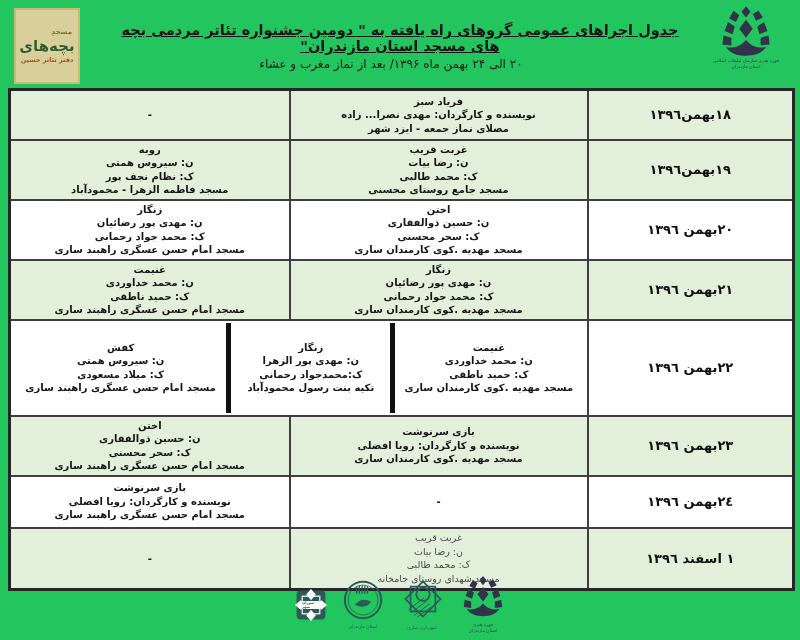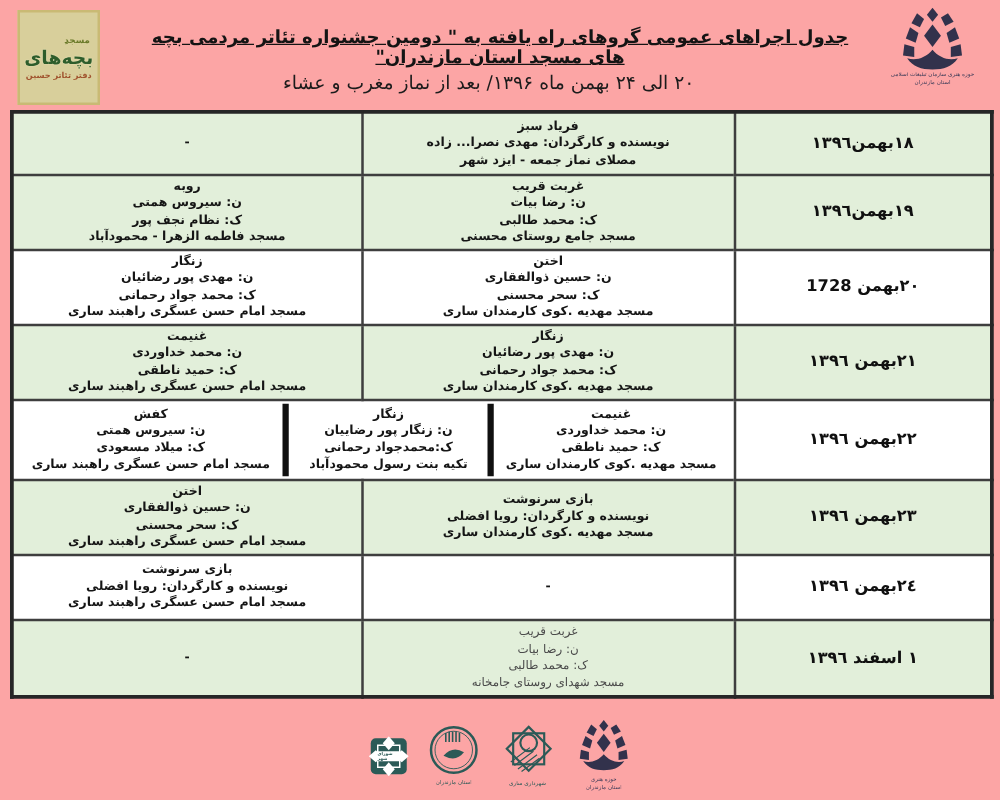--- a/index.html
+++ b/index.html
@@ -1,23 +1,23 @@
 <!DOCTYPE html>
 <html lang="fa" dir="rtl"><head>
 <meta charset="utf-8">
 <style>
   html,body{margin:0;padding:0;}
   body{font-family:"DejaVu Sans", sans-serif;}
-  .sheet{position:relative;width:800px;height:640px;background:#fca5a5;overflow:hidden;direction:rtl;}
+  .sheet{position:relative;width:800px;height:640px;background:#22c55e;overflow:hidden;direction:rtl;}
 
   
   .hdr-title{position:absolute;top:22px;right:110px;left:110px;text-align:center;
     font-size:14.5px;font-weight:bold;color:#141414;letter-spacing:-.2px;text-decoration:underline;}
   .hdr-sub{position:absolute;top:57px;right:110px;left:92px;text-align:center;
-    font-size:15px;color:#1b1b1b;}
+    font-size:12px;color:#1b1b1b;}
 
   .logo-left{position:absolute;left:14px;top:8px;width:66px;height:76px;
     background:#d8cf9b;border:2px solid #c9ba74;box-sizing:border-box;
     display:flex;flex-direction:column;align-items:center;justify-content:center;text-align:center;}
   .logo-left .w-top{font-size:7px;color:#6b7a2a;font-weight:bold;align-self:flex-start;margin-right:6px;}
   .logo-left .w-main{font-size:15px;font-weight:bold;color:#2e5d2b;text-shadow:0 0 1px #f4efce;margin:1px 0;}
   .logo-left .w-bottom{font-size:6.5px;color:#a0522d;font-weight:bold;}
 
   .logo-right{position:absolute;right:14px;top:6px;width:80px;text-align:center;color:#32324c;}
   .logo-right svg{display:block;margin:0 auto;}
@@ -34,21 +34,21 @@
   .g{background:#e2efda;}
   .w{background:#ffffff;}
   .date{font-weight:bold;font-size:13px;color:#101010;margin-left:28px;}
   .ln{font-size:10px;font-weight:bold;color:#151515;line-height:13.5px;white-space:nowrap;overflow:hidden;}
   .light .ln{font-weight:normal;color:#4a4a4a;font-size:9.5px;}
   .h1{height:50px;}.h2{height:56px;}.h3{height:58px;}.h4{height:58px;}
   .h5{height:62px;}.h6{height:56px;}.h7{height:52px;}.h8{height:62px;}
 
   td.split{padding:0;}
   .splitwrap{display:flex;flex-direction:row;align-items:stretch;height:100%;width:100%;}
-  .sub{display:flex;flex-direction:column;justify-content:center;flex:0 0 auto;padding:2px 3px;box-sizing:border-box;}
+  .sub{display:flex;flex-direction:column;justify-content:center;flex:0 0 auto;padding:18px 3px;box-sizing:border-box;}
   .sub-a{width:33%;}
   .sub-b{width:28%;}
   .sub-c{width:39%;flex:1 1 auto;}
   .vbar{width:5px;background:#101010;flex:0 0 auto;}
 
   
   .footer{position:absolute;left:0;right:0;top:576px;display:flex;flex-direction:row;
     justify-content:center;align-items:center;gap:16px;direction:ltr;}
   .flogo{display:flex;flex-direction:column;align-items:center;color:#2b5a57;}
   .flogo .tiny-cap{color:#2b5a57;}
@@ -119,21 +119,21 @@
       </td>
       <td class="g">
         <div class="ln">روبه</div>
         <div class="ln">ن: سیروس همتی</div>
         <div class="ln">ک: نظام نجف پور</div>
         <div class="ln">مسجد فاطمه الزهرا - محمودآباد</div>
       </td>
     </tr>
 
     <tr class="h3">
-      <td class="date w">۲۰بهمن 1728</td>
+      <td class="date w">۲۰بهمن ۱۳۹٦</td>
       <td class="w">
         <div class="ln">اختن</div>
         <div class="ln">ن: حسین ذوالفقاری</div>
         <div class="ln">ک: سحر محسنی</div>
         <div class="ln">مسجد مهدیه .کوی کارمندان ساری</div>
       </td>
       <td class="w">
         <div class="ln">زنگار</div>
         <div class="ln">ن: مهدی پور رضائیان</div>
         <div class="ln">ک: محمد جواد رحمانی</div>
@@ -163,21 +163,21 @@
         <div class="splitwrap">
           <div class="sub sub-a">
             <div class="ln">غنیمت</div>
             <div class="ln">ن: محمد خداوردی</div>
             <div class="ln">ک: حمید ناطقی</div>
             <div class="ln">مسجد مهدیه .کوی کارمندان ساری</div>
           </div>
           <div class="vbar"></div>
           <div class="sub sub-b">
             <div class="ln">زنگار</div>
-            <div class="ln">ن: زنگار پور رضاییان</div>
+            <div class="ln">ن: مهدی پور الزهرا</div>
             <div class="ln">ک:محمدجواد رحمانی</div>
             <div class="ln">تکیه بنت رسول محمودآباد</div>
           </div>
           <div class="vbar"></div>
           <div class="sub sub-c">
             <div class="ln">کفش</div>
             <div class="ln">ن: سیروس همتی</div>
             <div class="ln">ک: میلاد مسعودی</div>
             <div class="ln">مسجد امام حسن عسگری راهبند ساری</div>
           </div>

